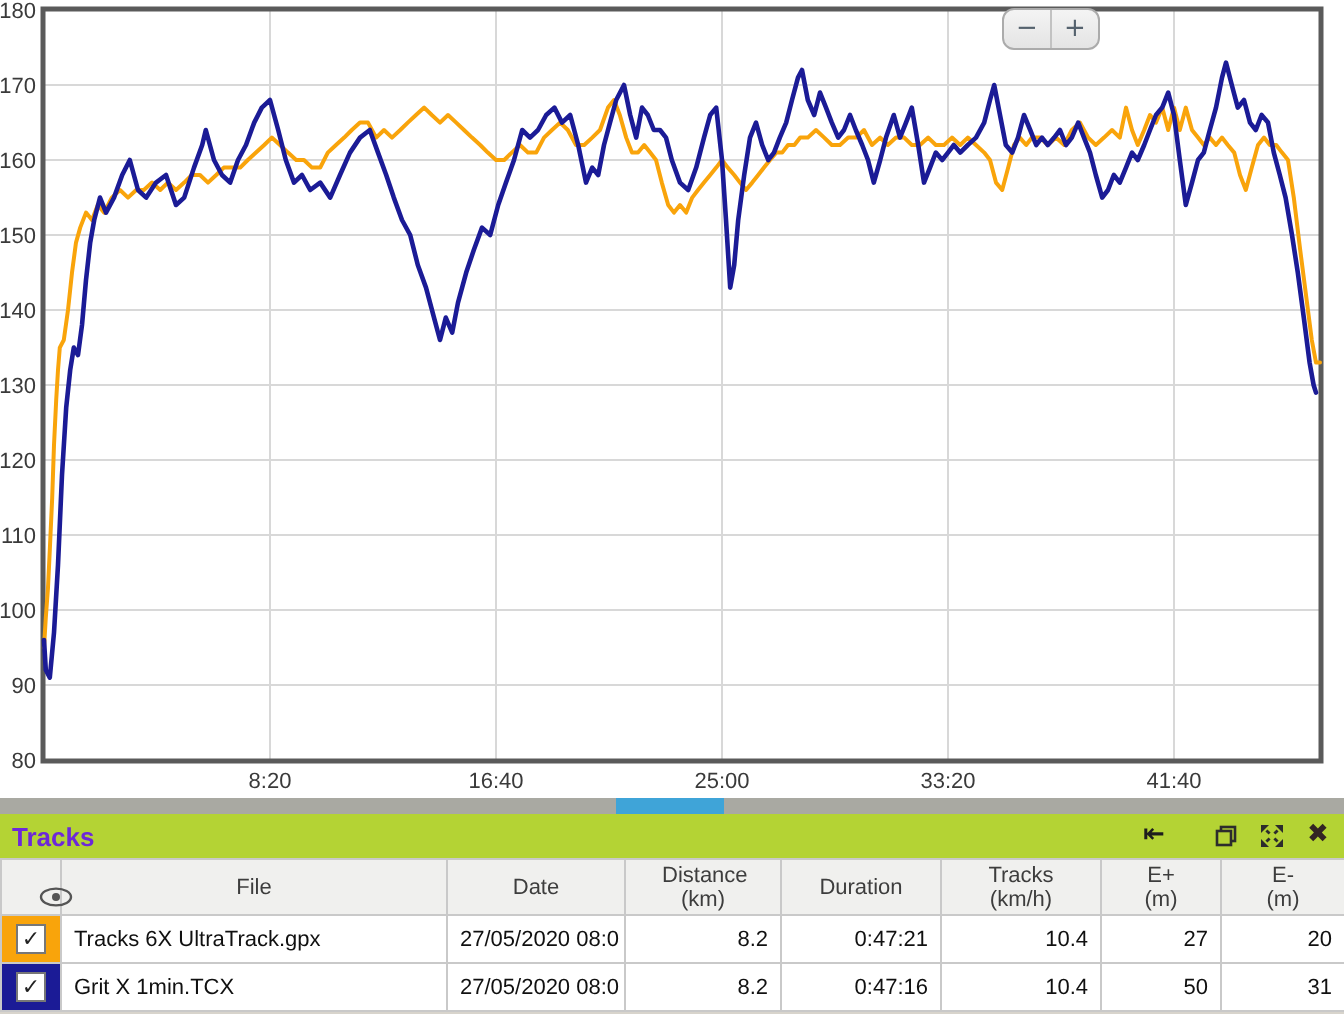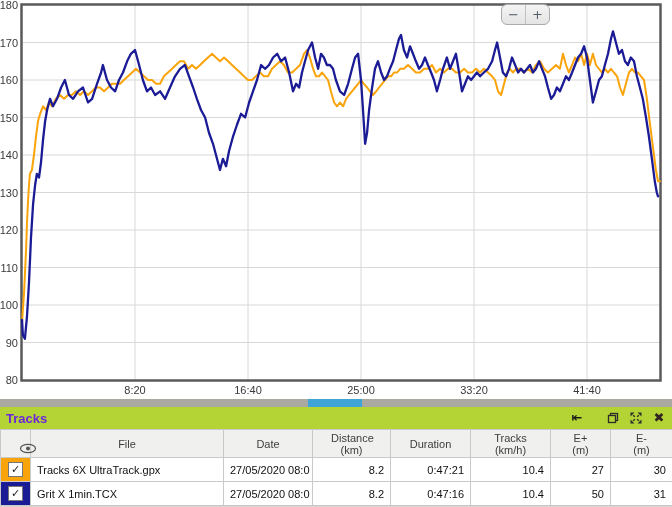--- a/index.html
+++ b/index.html
@@ -164,21 +164,21 @@
         <tr>
           <td class="cell-vis" style="background: rgb(249, 164, 11);">
             <div class="cb">✓</div>
           </td>
           <td class="">Tracks 6X UltraTrack.gpx</td>
           <td class="">27/05/2020 08:0</td>
           <td class="num">8.2</td>
           <td class="num">0:47:21</td>
           <td class="num">10.4</td>
           <td class="num">27</td>
-          <td class="num">30</td>
+          <td class="num">20</td>
         </tr>
         <tr>
           <td class="cell-vis" style="background: rgb(27, 27, 150);">
             <div class="cb">✓</div>
           </td>
           <td class="">Grit X 1min.TCX</td>
           <td class="">27/05/2020 08:0</td>
           <td class="num">8.2</td>
           <td class="num">0:47:16</td>
           <td class="num">10.4</td>

